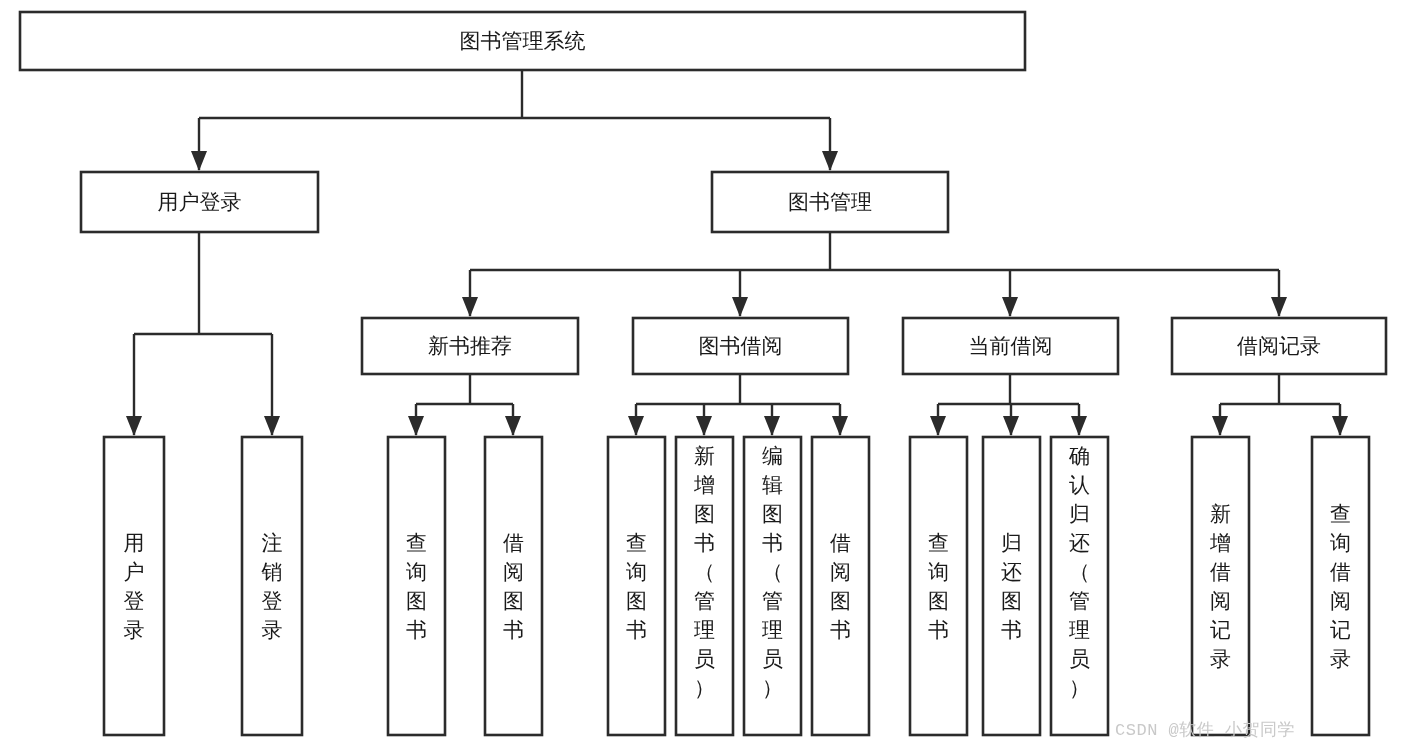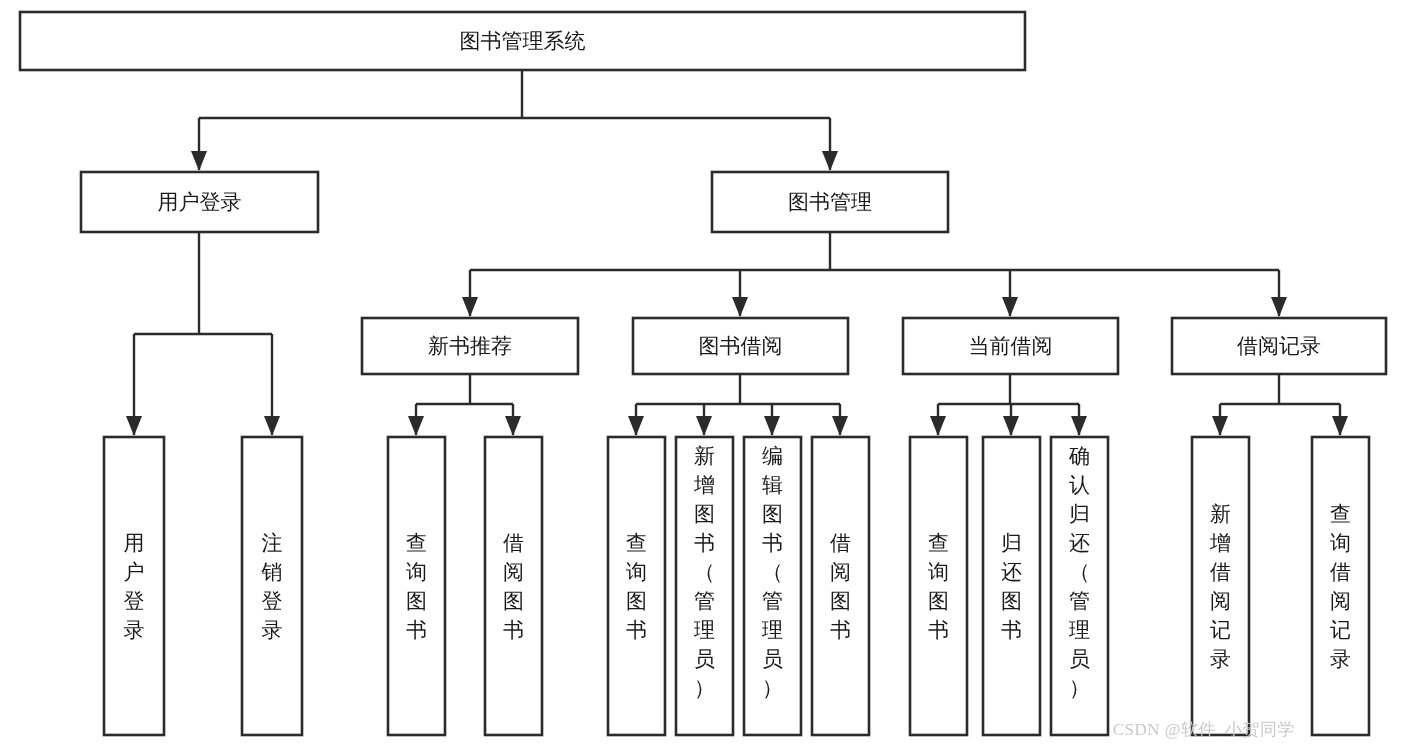--- a/index.html
+++ b/index.html
@@ -60,21 +60,21 @@
     font-family: "DejaVu Sans", "Liberation Sans", sans-serif;
     font-size: 21px;
     text-anchor: middle;
   }
   .watermark {
     position: absolute;
     right: 14px;
     bottom: 6px;
     color: #c9c9c9;
     font-size: 17px;
-    font-family: Liberation Serif, serif;
+    font-family: Liberation Mono, monospace;
     letter-spacing: 0.5px;
     white-space: nowrap;
     user-select: none;
   }
 </style>
 </head>
 <body>
 
 <div id="diagram-root">
   <svg class="flow" viewBox="0 0 1405 747" xmlns="http://www.w3.org/2000/svg">

